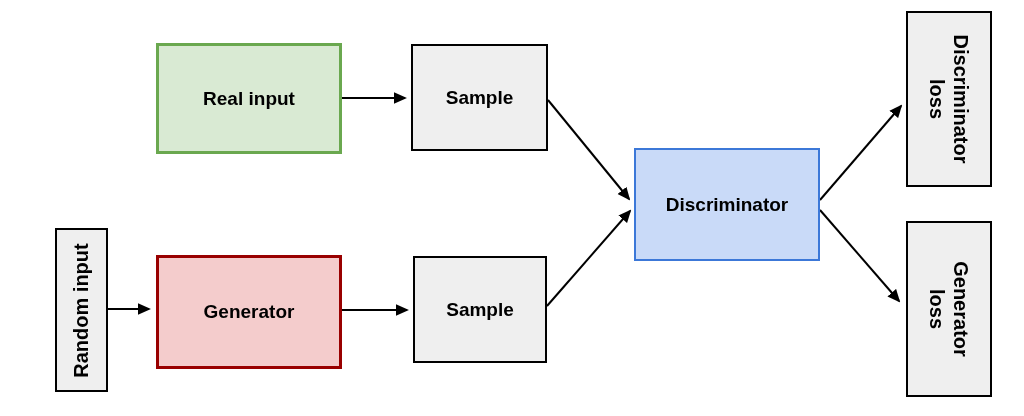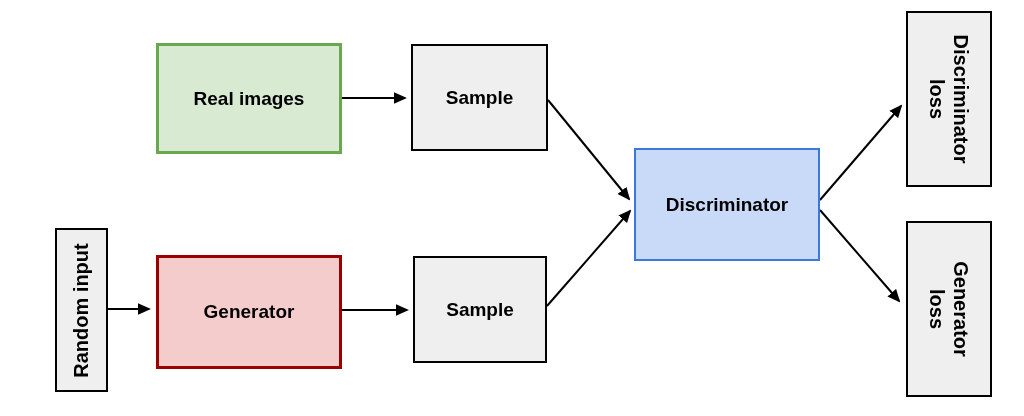--- a/index.html
+++ b/index.html
@@ -92,21 +92,21 @@
     <line x1="342" y1="98" x2="405" y2="98" stroke="#000000" stroke-width="2" marker-end="url(#ah)"></line>
     <line x1="108" y1="309" x2="149" y2="309" stroke="#000000" stroke-width="2" marker-end="url(#ah)"></line>
     <line x1="342" y1="310" x2="407" y2="310" stroke="#000000" stroke-width="2" marker-end="url(#ah)"></line>
     <line x1="548" y1="100" x2="629" y2="199" stroke="#000000" stroke-width="2" marker-end="url(#ah)"></line>
     <line x1="547" y1="306" x2="630" y2="211" stroke="#000000" stroke-width="2" marker-end="url(#ah)"></line>
     <line x1="820" y1="200" x2="901" y2="106" stroke="#000000" stroke-width="2" marker-end="url(#ah)"></line>
     <line x1="820" y1="210" x2="899" y2="301" stroke="#000000" stroke-width="2" marker-end="url(#ah)"></line>
   </svg>
 
   <div class="node node-real-images">
-    <span class="label">Real images</span>
+    <span class="label">Real input</span>
   </div>
 
   <div class="node node-sample-top">
     <span class="label">Sample</span>
   </div>
 
   <div class="node node-random-input">
     <span class="label rot-ccw">Random input</span>
   </div>
 

